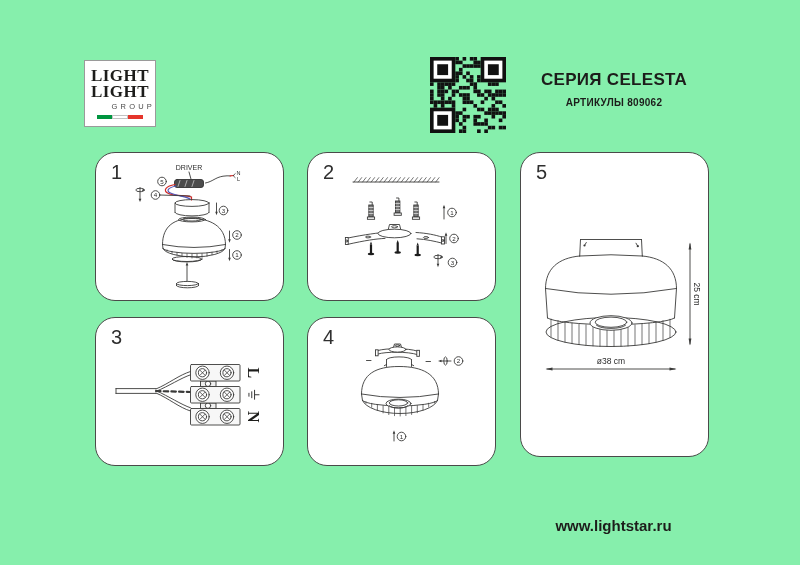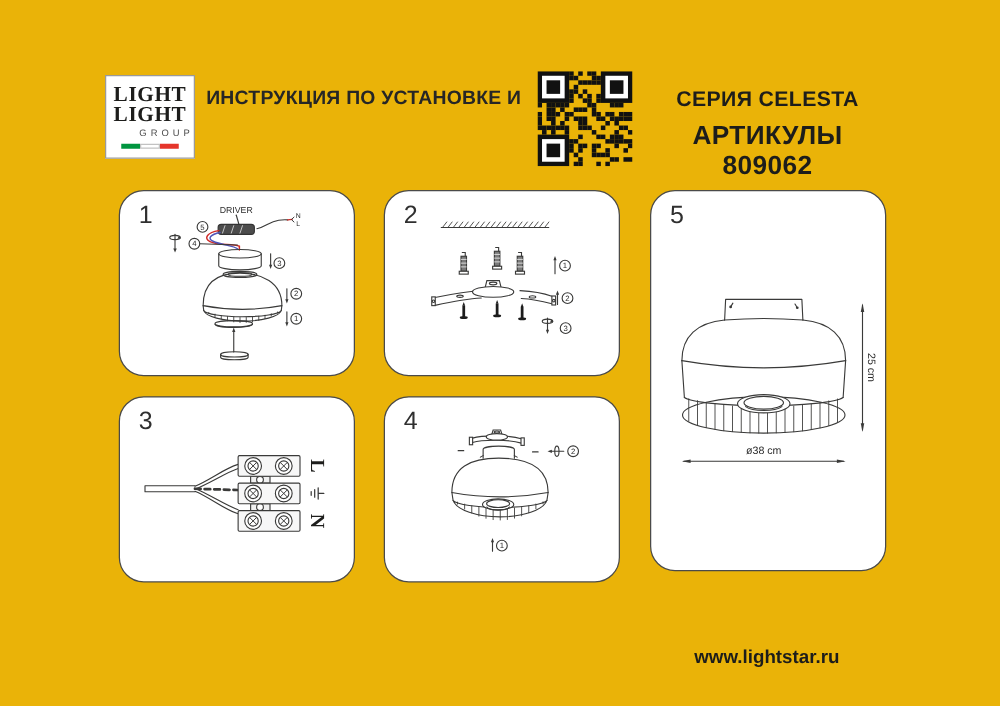--- a/index.html
+++ b/index.html
@@ -1,32 +1,32 @@
 <!DOCTYPE html>
 <html><head>
 <meta charset="utf-8">
 <style>
   html,body{margin:0;padding:0;background:#fff;}
-  .page{position:relative;width:800px;height:565px;background:#eab308;
+  .page{position:relative;width:800px;height:565px;background:#86efac;
         font-family:"Liberation Sans",sans-serif;color:#2b2b2b;overflow:hidden;}
   
   .logo-box{position:absolute;left:84px;top:60px;width:70px;height:65px;
             border:1.5px solid #9a9a9a;background:#fff;text-align:center;}
   .logo-l1,.logo-l2{font-family:"Liberation Serif",serif;font-weight:bold;
             font-size:17px;line-height:16px;color:#1d1d1b;letter-spacing:.5px;}
   .logo-l1{margin-top:7px;}
   .logo-l3{font-size:7.5px;letter-spacing:3.2px;color:#4a4a4a;margin-top:2px;margin-left:3px;text-align:right;}
   .flag{display:flex;width:46px;height:4.5px;margin:3.5px auto 0 auto;}
   .flag span{flex:1;}
   .title{position:absolute;left:162px;top:68px;width:258px;text-align:center;
          font-weight:bold;font-size:15.5px;line-height:21px;color:#262626;letter-spacing:.2px;}
   .qr{position:absolute;left:430px;top:57px;width:76px;height:76px;}
   .series-block{position:absolute;left:521px;top:70px;width:186px;text-align:center;color:#1d1d1b;}
   .series-line{font-weight:bold;font-size:17px;letter-spacing:.3px;}
-  .articles-line{font-weight:bold;font-size:21px;margin-top:7px;letter-spacing:.3px;}
+  .articles-line{font-weight:bold;font-size:10px;margin-top:7px;letter-spacing:.3px;}
   
   .panel{position:absolute;border:1.2px solid #4a4a49;border-radius:20px;background:#fff;}
   .p1{left:95px;top:152px;width:187px;height:147px;}
   .p2{left:307px;top:152px;width:187px;height:147px;}
   .p3{left:95px;top:317px;width:187px;height:147px;}
   .p4{left:307px;top:317px;width:187px;height:147px;}
   .p5{left:520px;top:152px;width:187px;height:303px;}
   .panel-num{position:absolute;left:15px;top:8px;font-size:20px;color:#2f2f2f;}
   .panel svg{position:absolute;left:0;top:0;}
   .website{position:absolute;left:520px;top:517px;width:187px;text-align:center;
@@ -44,21 +44,20 @@
     <div class="logo-l2">LIGHT</div>
     <div class="logo-l3">GROUP</div>
     <div class="flag">
       <span style="background:#00953f"></span>
       <span style="background:#fff;border:0.5px solid #c2c2c2"></span>
       <span style="background:#e5352b"></span>
     </div>
   </div>
 
   <div class="title">
-    <div>ИНСТРУКЦИЯ ПО УСТАНОВКЕ И</div>
   </div>
 
   <div class="qr" id="qr"><svg width="76" height="76" viewBox="0 0 76 76">
         <rect x="25.33" y="0.00" width="3.62" height="3.62" fill="#111"></rect>
         <rect x="32.57" y="0.00" width="3.62" height="3.62" fill="#111"></rect>
         <rect x="39.81" y="0.00" width="3.62" height="3.62" fill="#111"></rect>
         <rect x="43.43" y="0.00" width="3.62" height="3.62" fill="#111"></rect>
         <rect x="25.33" y="3.62" width="3.62" height="3.62" fill="#111"></rect>
         <rect x="28.95" y="3.62" width="3.62" height="3.62" fill="#111"></rect>
         <rect x="43.43" y="3.62" width="3.62" height="3.62" fill="#111"></rect>

